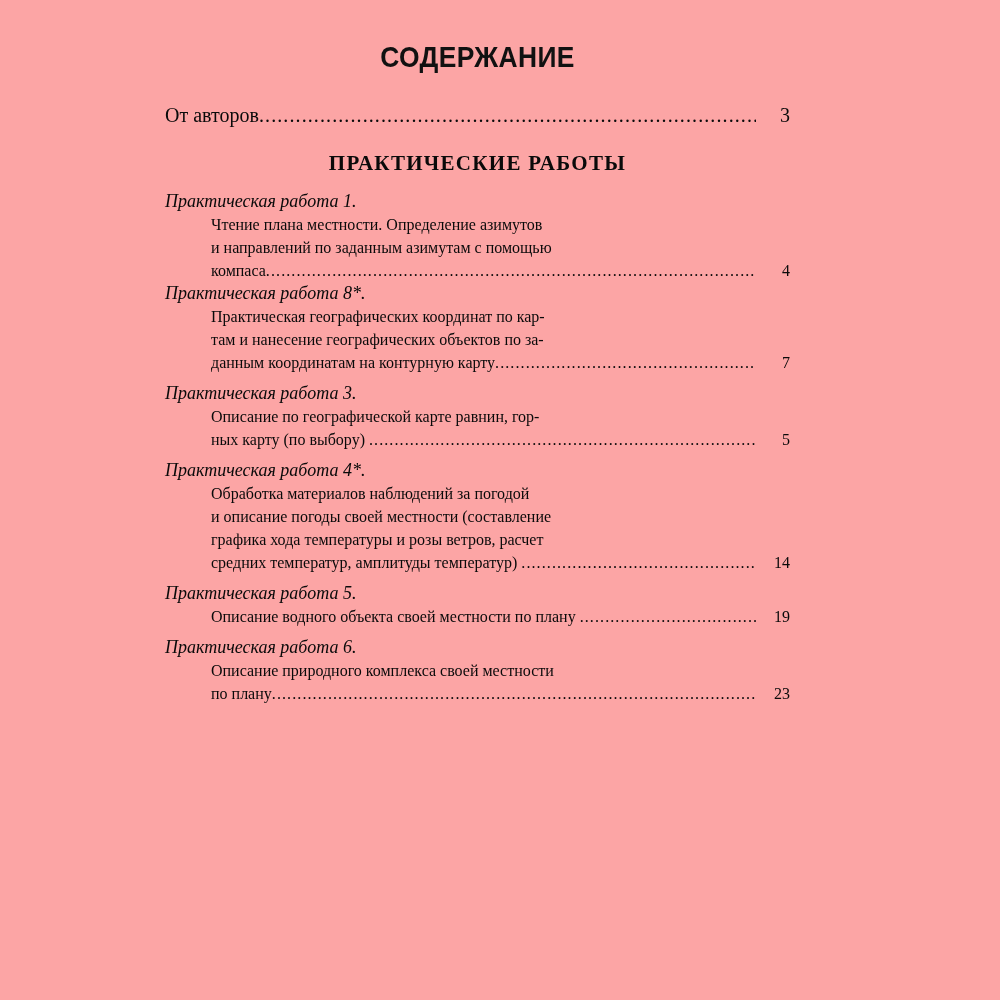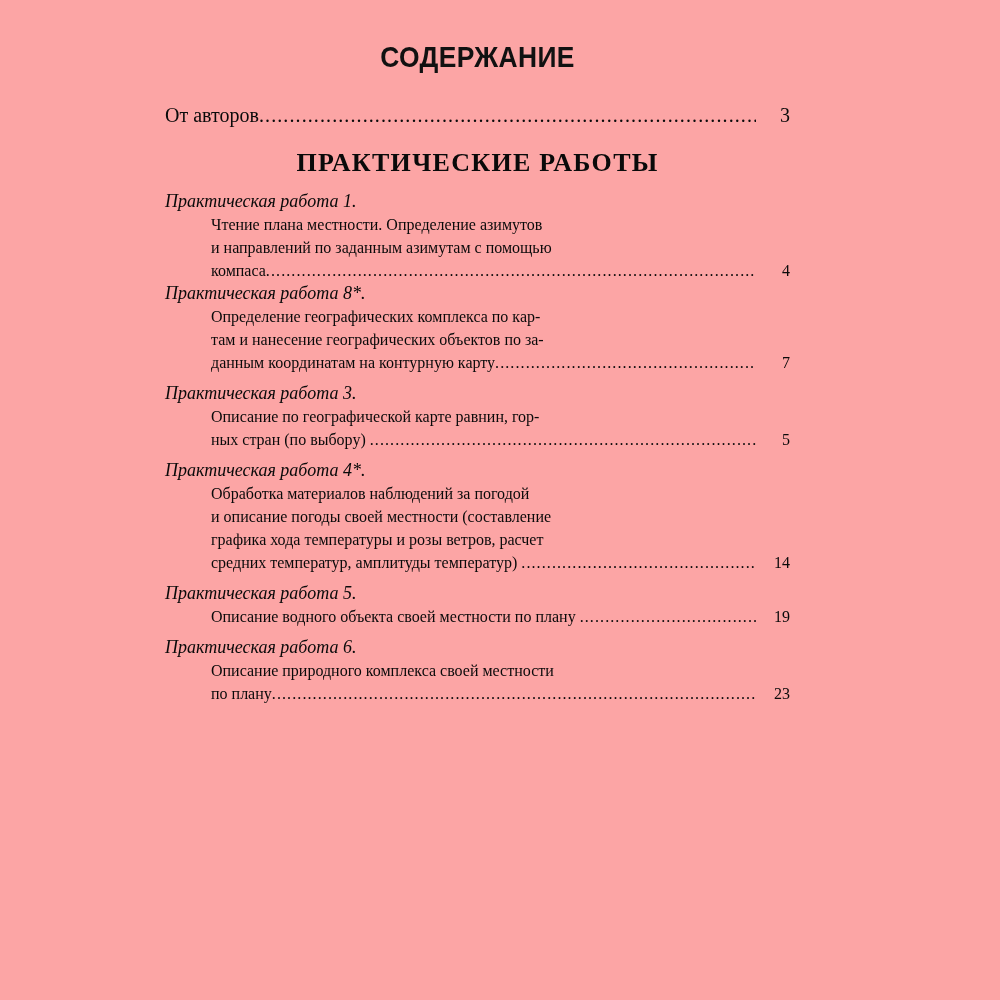--- a/index.html
+++ b/index.html
@@ -74,21 +74,21 @@
     min-width: 26px;
     padding-left: 7px;
   }
 
   .row-authors { margin-bottom: 24px; }
 
   
   .section-header {
     text-align: center;
     font-weight: 700;
-    font-size: 26px;
+    font-size: 21px;
     letter-spacing: 1.3px;
     line-height: 24px;
     margin: 0 0 15px 0;
   }
 
   
   .entry { margin: 0; }
   .entry.gap   { margin-top: 8px; }
   .entry.nogap { margin-top: 0; }
 
@@ -156,36 +156,36 @@
           <span class="txt">компаса</span>
           <span class="leader">...........................................................................................................................................</span>
           <span class="pg">4</span>
         </div>
       </div>
     </div>
 
     <div class="entry nogap">
       <div class="entry-title">Практическая работа 8*.</div>
       <div class="entry-body">
-        <div class="line">Определение географических комплекса по кар-</div>
+        <div class="line">Практическая географических координат по кар-</div>
         <div class="line">там и нанесение географических объектов по за-</div>
         <div class="line-last">
           <span class="txt">данным координатам на контурную карту</span>
           <span class="leader">...........................................................................................................................................</span>
           <span class="pg">7</span>
         </div>
       </div>
     </div>
 
     <div class="entry gap">
       <div class="entry-title">Практическая работа 3.</div>
       <div class="entry-body">
         <div class="line">Описание по географической карте равнин, гор-</div>
         <div class="line-last sp">
-          <span class="txt">ных стран (по выбору)</span>
+          <span class="txt">ных карту (по выбору)</span>
           <span class="leader">...........................................................................................................................................</span>
           <span class="pg">5</span>
         </div>
       </div>
     </div>
 
     <div class="entry gap">
       <div class="entry-title">Практическая работа 4*.</div>
       <div class="entry-body">
         <div class="line">Обработка материалов наблюдений за погодой</div>

